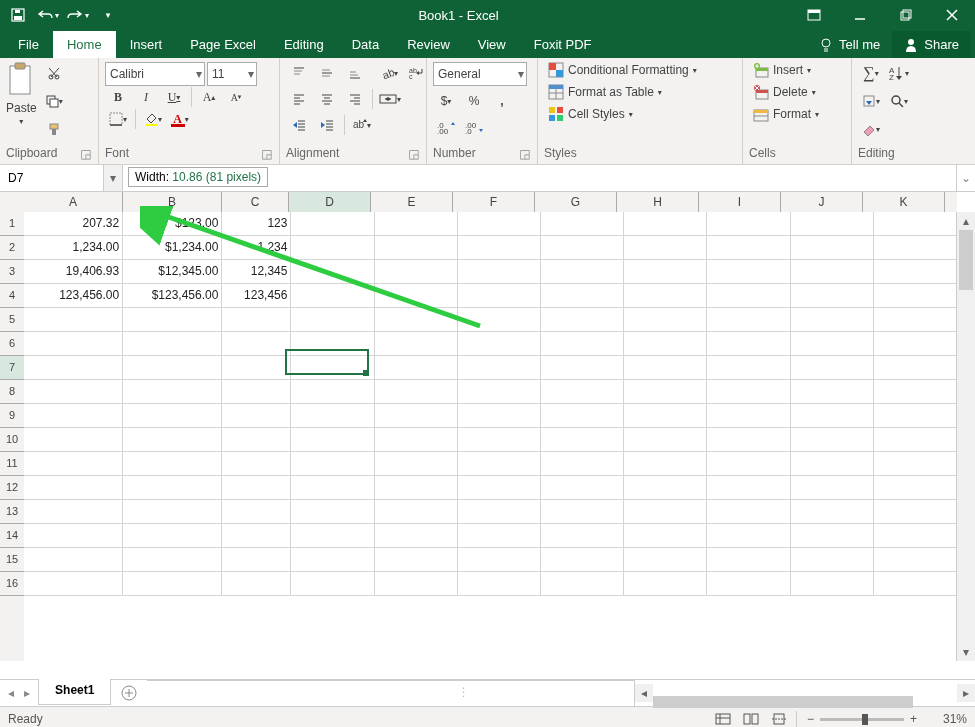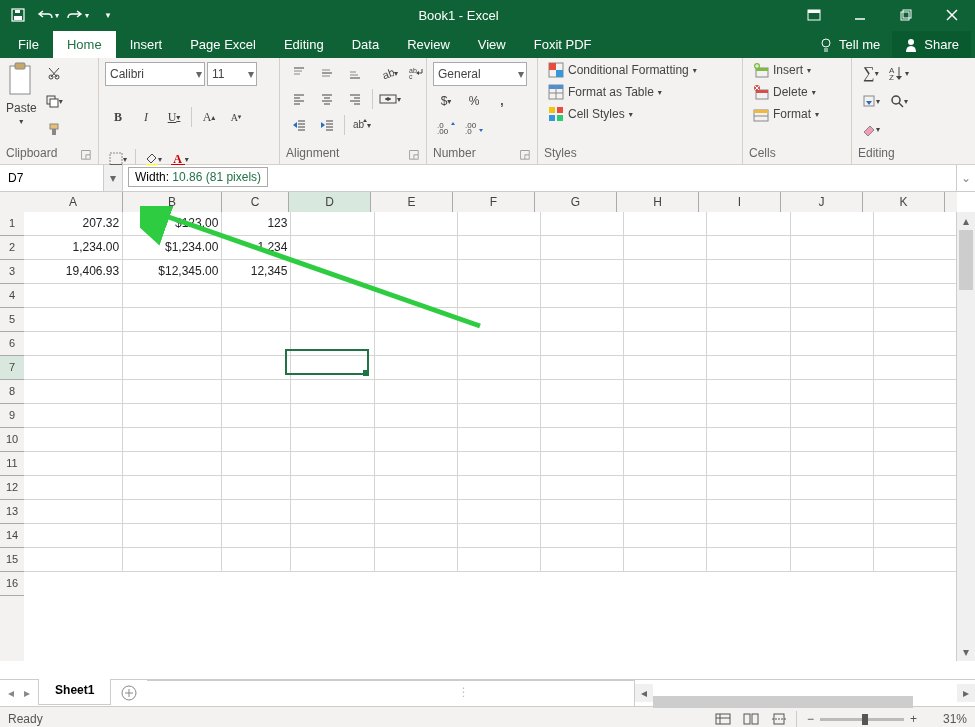--- a/index.html
+++ b/index.html
@@ -208,21 +208,21 @@
               <rect x="3" y="2" width="8" height="5" fill="#e8c070" stroke="#888"></rect>
               <rect x="5" y="7" width="4" height="6" fill="#888"></rect>
             </svg>
           </span>
       </div>
     </div>
     <div class="group-label"><span>Clipboard</span><span class="dlg">◲</span></div>
   </div>
 
   <div class="group" style="width:168px">
-    <div class="group-body rcol" style="gap:20px">
+    <div class="group-body rcol" style="gap:0">
       <div class="rrow">
         <div class="combo" style="width:92px">
             <span>Calibri</span>
             <span class="dd">▾</span>
           </div>
         <div class="combo" style="width:42px">
             <span>11</span>
             <span class="dd">▾</span>
           </div>
       </div>
@@ -600,20 +600,33 @@
           <div class="cell" style="width: 81px;"></div>
           <div class="cell" style="width: 81px;"></div>
           <div class="cell" style="width: 81px;"></div>
           <div class="cell" style="width: 81px;"></div>
           <div class="cell" style="width: 81px;"></div>
           <div class="cell" style="width: 81px;"></div>
           <div class="cell" style="width: 81px;"></div>
           <div class="cell" style="width: 81px;"></div>
         </div>
         <div class="cellrow">
+          <div class="cell" style="width: 98px;">123,456.00</div>
+          <div class="cell" style="width: 98px;">$123,456.00</div>
+          <div class="cell" style="width: 66px;">123,456</div>
+          <div class="cell" style="width: 81px;"></div>
+          <div class="cell" style="width: 81px;"></div>
+          <div class="cell" style="width: 81px;"></div>
+          <div class="cell" style="width: 81px;"></div>
+          <div class="cell" style="width: 81px;"></div>
+          <div class="cell" style="width: 81px;"></div>
+          <div class="cell" style="width: 81px;"></div>
+          <div class="cell" style="width: 81px;"></div>
+        </div>
+        <div class="cellrow">
           <div class="cell" style="width: 98px;"></div>
           <div class="cell" style="width: 98px;"></div>
           <div class="cell" style="width: 66px;"></div>
           <div class="cell" style="width: 81px;"></div>
           <div class="cell" style="width: 81px;"></div>
           <div class="cell" style="width: 81px;"></div>
           <div class="cell" style="width: 81px;"></div>
           <div class="cell" style="width: 81px;"></div>
           <div class="cell" style="width: 81px;"></div>
           <div class="cell" style="width: 81px;"></div>

